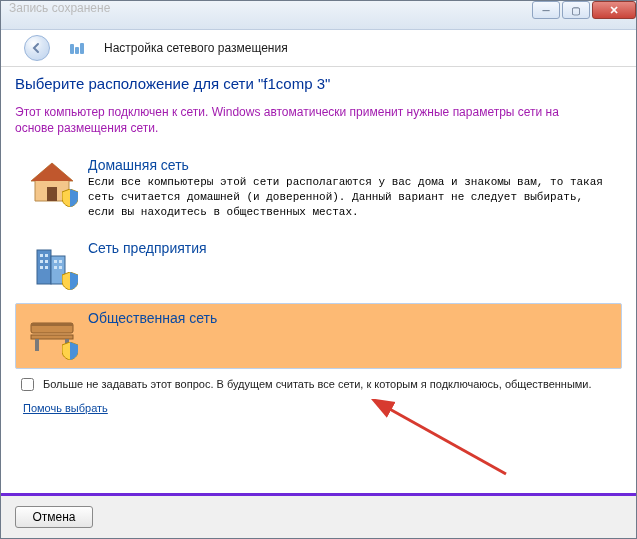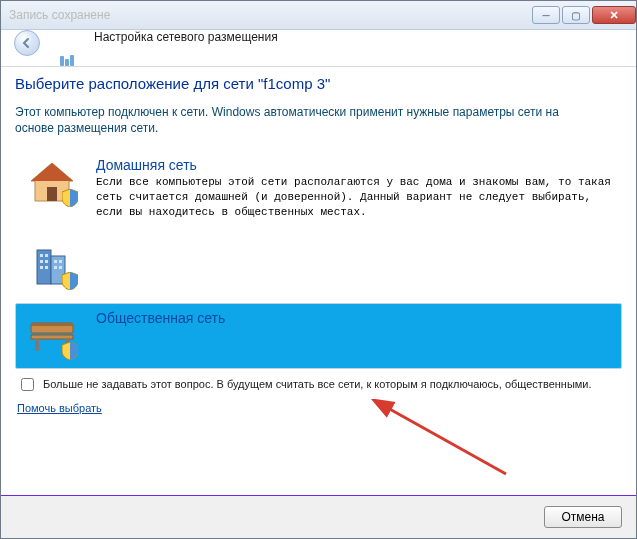--- a/index.html
+++ b/index.html
@@ -17,21 +17,21 @@
     border: 1px solid #6e7a8a;
     background: #fff;
     position: relative;
   }
   
   .titlebar {
     height: 28px;
     background: linear-gradient(to bottom, #eef3f9, #dbe5f1);
     border-bottom: 1px solid #bfcde0;
     display: flex;
-    align-items: center;
+    align-items: flex-start;
     justify-content: flex-end;
     padding: 0 0 0 8px;
   }
   .tb-text { flex: 1; color: #bbb; filter: blur(0.6px); font-size: 12px; }
   .tb-btn {
     width: 28px; height: 18px;
     margin-left: 2px;
     border: 1px solid #8fa4c2;
     border-radius: 3px;
     background: linear-gradient(to bottom,#f4f8fe,#d8e4f4);
@@ -47,22 +47,23 @@
     color: #fff;
     font-size: 11px;
     font-weight: bold;
   }
   
   .headerband {
     height: 36px;
     background: #fff;
     border-bottom: 1px solid #d9d9d9;
     display: flex;
+    align-items: center;
     gap: 20px;
-    padding: 0 13px;
+    padding: 0 23px;
   }
   .back-btn {
     width: 24px; height: 24px;
     border-radius: 50%;
     background: radial-gradient(circle at 35% 30%, #fff 0%, #dbe7f6 40%, #bcd1ec 100%);
     border: 1px solid #99b5da;
     display: flex; align-items: center; justify-content: center;
     color: #6c84a8;
   }
   .hb-title { color: #1a1a1a; font-size: 12px; }
@@ -79,38 +80,38 @@
     display: flex;
     flex-direction: column;
   }
   .main-heading {
     color: #003399;
     font-size: 15px;
     font-weight: normal;
     margin: 0 0 12px 0;
   }
   .intro {
-    color: #0c4a6e;
+    color: #a21caf;
     font-size: 12px;
     line-height: 1.35;
     margin: 0 0 14px 0;
     max-width: 560px;
   }
   .options { display:flex; flex-direction:column; gap:4px; }
   .opt {
     display:flex;
-    gap: 16px;
+    gap: 8px;
     padding: 6px 8px 8px 8px;
     border: 1px solid transparent;
     border-radius: 2px;
     justify-content: center;
   }
   .opt.selected {
     border: 1px solid #bcd1ec;
-    background: #0ea5e9;
+    background: #fdba74;
   }
   .opt .ic { width:56px; min-width:56px; height:50px; display:flex; align-items:center; justify-content:center; }
   .opt .txt { flex:1; }
   .opt h3 {
     margin: 0 0 2px 0;
     font-size: 14px;
     font-weight: normal;
     color: #0b4aa2;
   }
   .opt p {
@@ -138,31 +139,31 @@
     font-size: 11px;
     line-height: 1.35;
     color: #222;
   }
   .dontask input { margin-top:1px; }
   
   .help-link {
     color: #0b4aa2;
     text-decoration: underline;
     font-size: 11px;
-    margin: 2px 0 0 2px;
+    margin: 2px 0 0 8px;
     display: inline-block;
   }
   
   .footer {
     position:absolute;
     left: 0; right:0; bottom:0;
     height: 42px;
     background: #f0f0f0;
-    border-top: 1px solid #6d28d9;
-    display:flex; align-items:center; justify-content:flex-end;
+    border-top: 3px solid #6d28d9;
+    display:flex; align-items:center; 
     padding: 0 14px;
   }
   .btn {
     min-width: 78px;
     height: 22px;
     border: 1px solid #8a8a8a;
     border-radius: 3px;
     background: linear-gradient(to bottom,#fefefe,#e6e6e6);
     font-size: 12px;
     padding: 0 12px;
@@ -242,20 +243,21 @@
               <rect x="25" y="24" width="3" height="3"></rect>
                 <rect x="30" y="24" width="3" height="3"></rect>
             </g>
           </svg>
           <svg class="shield" viewBox="0 0 16 18">
             <path d="M8 0 L16 3 V9 C16 14 12 17 8 18 C4 17 0 14 0 9 V3 Z" fill="#ffd24a" stroke="#b88a00"></path>
             <path d="M8 0 L16 3 V9 C16 14 12 17 8 18 Z" fill="#4a90d9"></path>
           </svg>
         </div>
         <div class="txt">
+          <h3>Сеть предприятия</h3>
         </div>
       </div>
 
       <div class="opt selected">
         <div class="ic">
           <svg width="54" height="40" viewBox="0 0 54 40">
             <rect x="6" y="8" width="42" height="10" rx="2" fill="#c98b4a" stroke="#8a5a2a"></rect>
             <rect x="6" y="8" width="42" height="3" fill="#9c6a38"></rect>
             <rect x="6" y="20" width="42" height="4" fill="#c98b4a" stroke="#8a5a2a"></rect>
             <rect x="10" y="24" width="4" height="12" fill="#7a7a7a"></rect>

